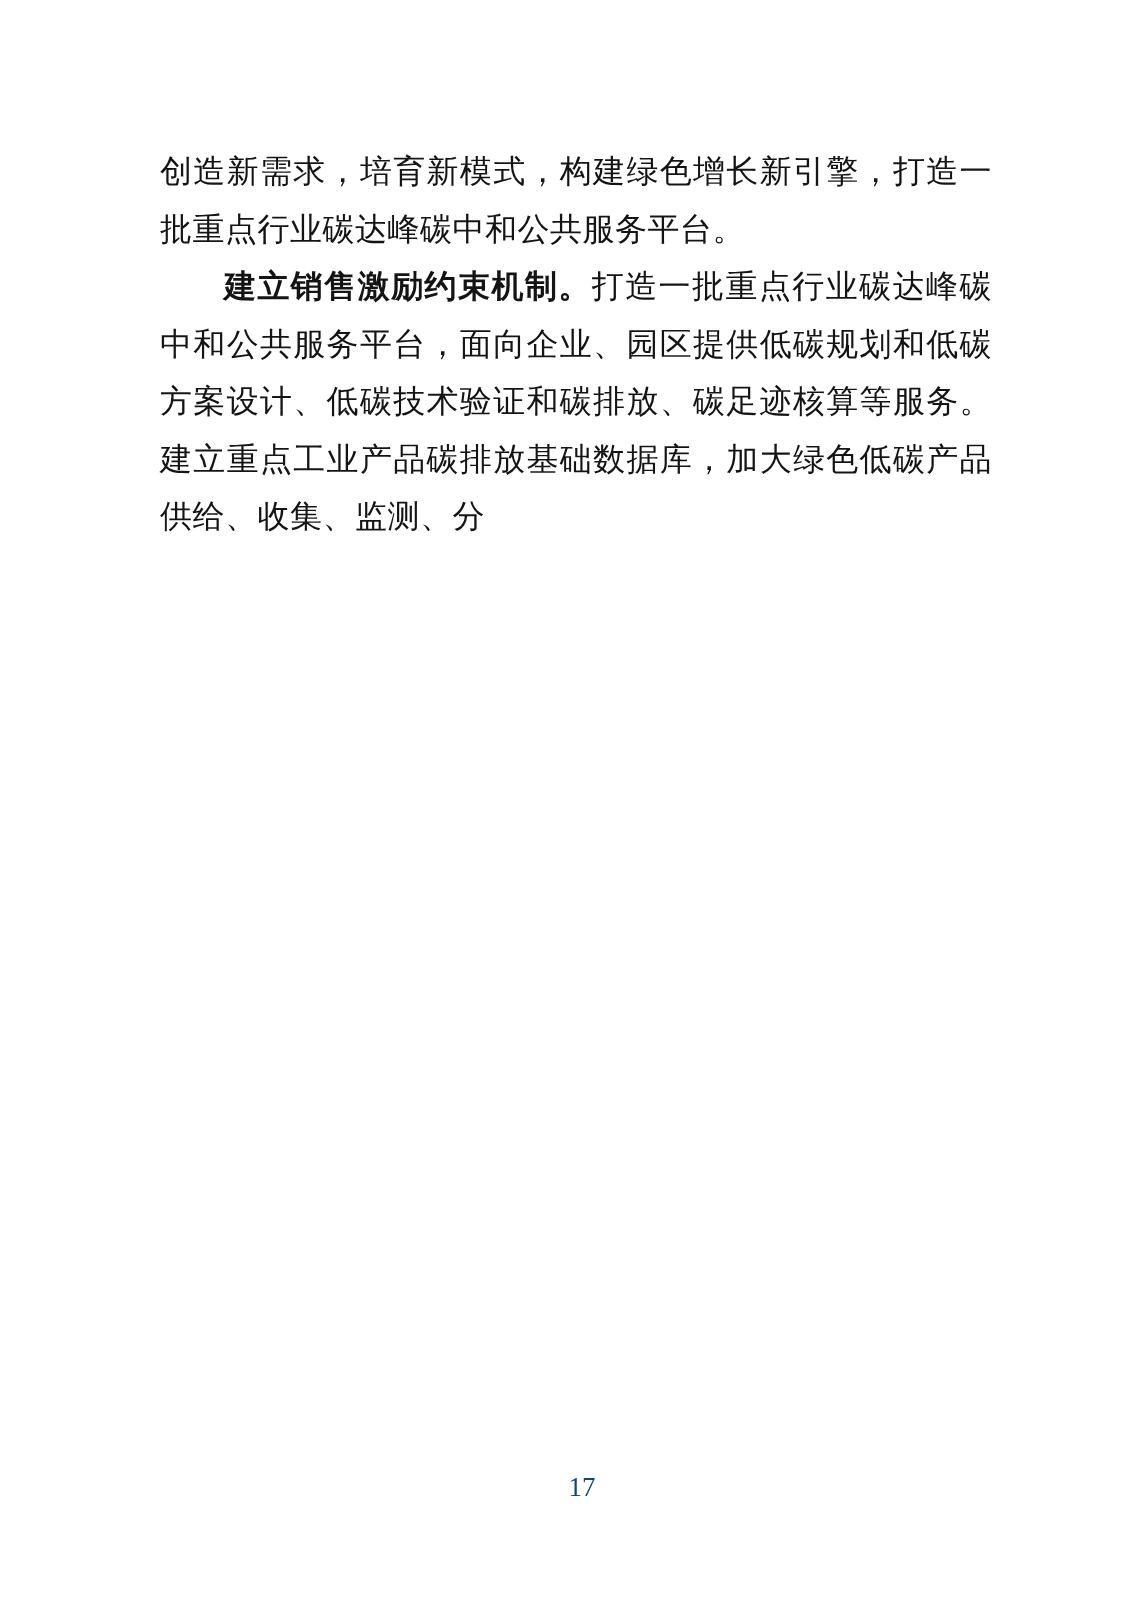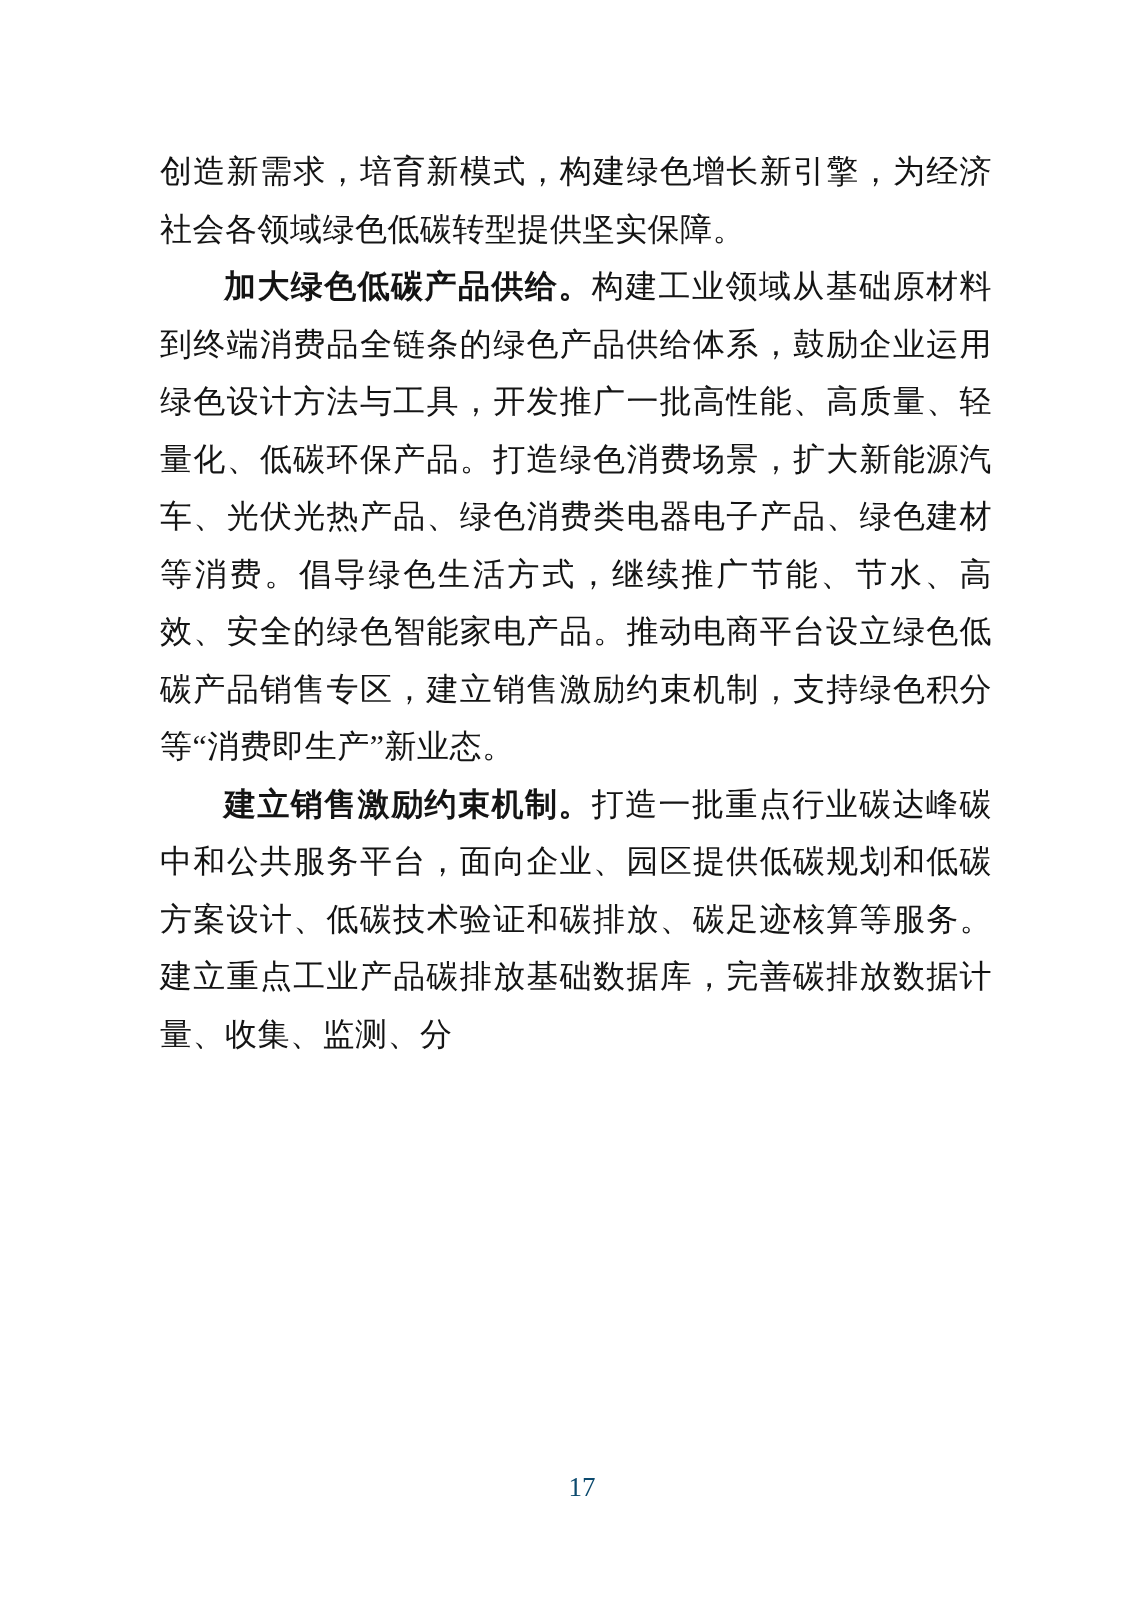--- a/index.html
+++ b/index.html
@@ -47,26 +47,25 @@
     color: #0c4a6e;
   }
 </style>
 </head>
 <body>
 
 <div class="page">
 
   <div class="content">
 
-    <p><span>创造新需求，培育新模式，构建绿色增长新引擎，为经济社会各领域绿色低碳转型提供坚实保障。</span></p>
-
-    <p class="indent"><span class="para-lead">加大绿色低碳产品供给。</span><span>构建工业领域从基础原材料到终端消费品全链条的绿色产品供给体系，鼓励企业运用绿色设计方法与工具，开发推广一批高性能、高质量、轻量化、低碳环保产品。打造绿色消费场景，扩大新能源汽车、光伏光热产品、绿色消费类电器电子产品、绿色建材等消费。倡导绿色生活方式，继续推广节能、节水、高效、安全的绿色智能家电产品。推动电商平台设立绿色低碳产品销售专区，建立销售激励约束机制，支持绿色积分等“消费即生产”新业态。</span></p>
+    <p><span>创造新需求，培育新模式，构建绿色增长新引擎，打造一批重点行业碳达峰碳中和公共服务平台。</span></p>
 
 
-    <p class="indent"><span class="para-lead">建立销售激励约束机制。</span><span>打造一批重点行业碳达峰碳中和公共服务平台，面向企业、园区提供低碳规划和低碳方案设计、低碳技术验证和碳排放、碳足迹核算等服务。建立重点工业产品碳排放基础数据库，完善碳排放数据计量、收集、监测、分</span></p>
+
+    <p class="indent"><span class="para-lead">建立销售激励约束机制。</span><span>打造一批重点行业碳达峰碳中和公共服务平台，面向企业、园区提供低碳规划和低碳方案设计、低碳技术验证和碳排放、碳足迹核算等服务。建立重点工业产品碳排放基础数据库，加大绿色低碳产品供给、收集、监测、分</span></p>
 
   </div>
 
   <div class="footer">
     <span>17</span>
   </div>
 
 </div>
 
 </body></html>

